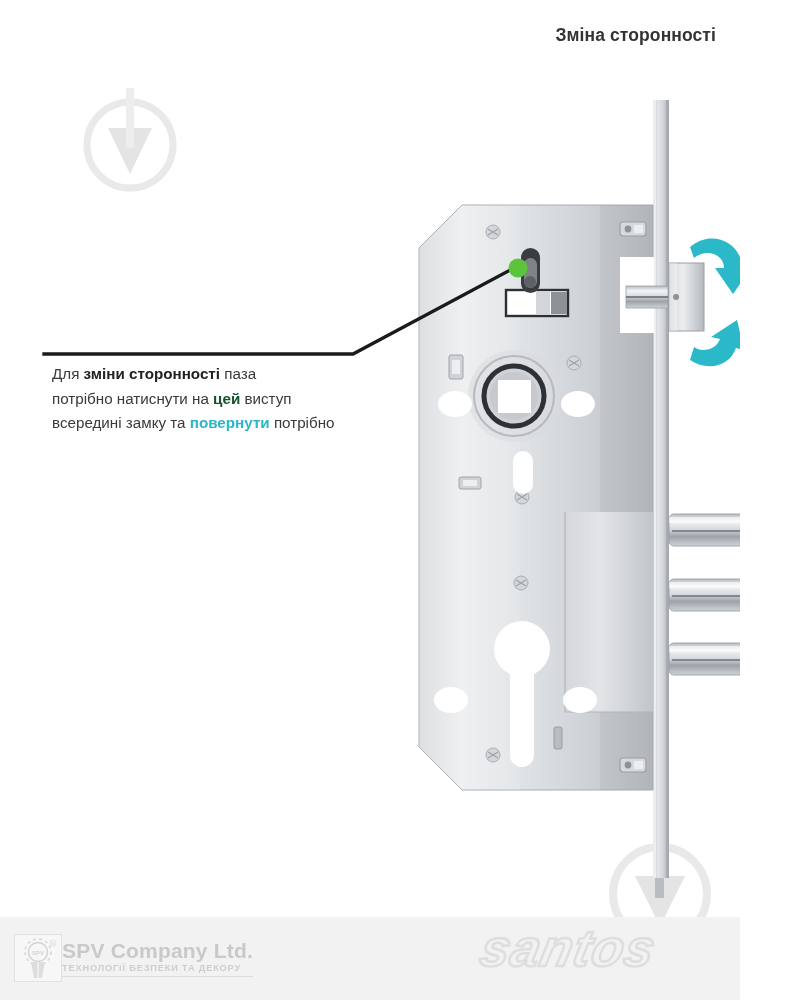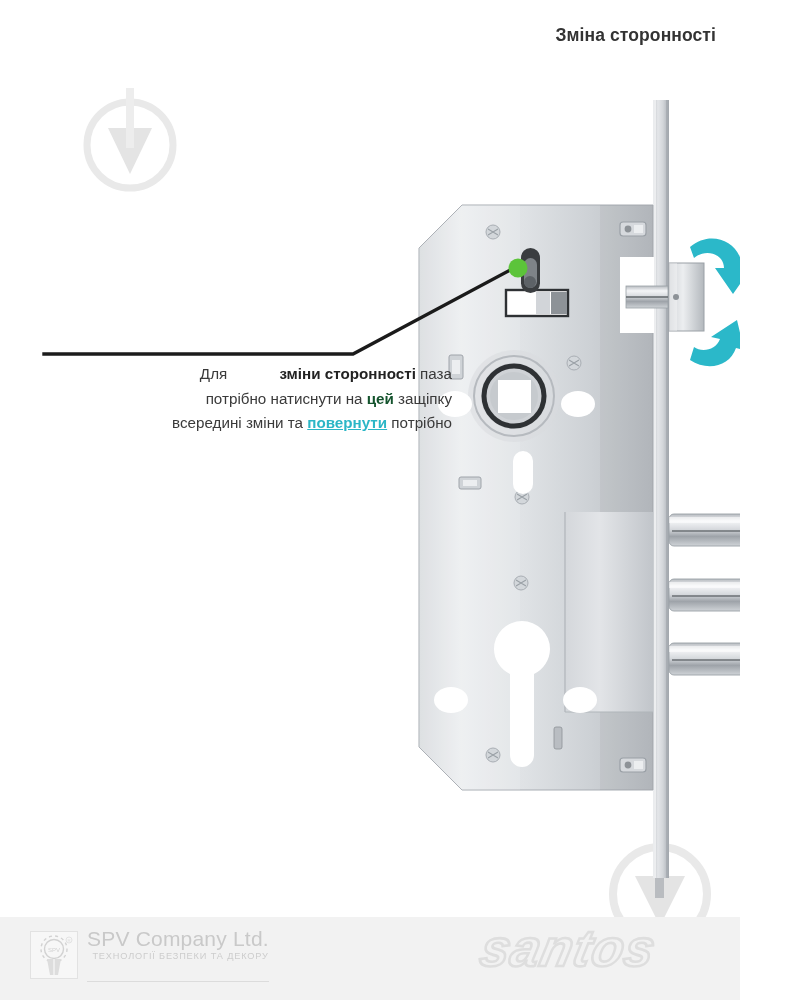--- a/index.html
+++ b/index.html
@@ -9,21 +9,20 @@
   }
   body {
     font-family: "Liberation Sans", "DejaVu Sans", sans-serif;
   }
   .page {
     position: relative;
     width: 740px;
     height: 1000px;
     background: #ffffff;
     overflow: hidden;
-    text-align: right;
   }
 
   
   .page-title {
     position: absolute;
     top: 25px;
     right: 24px;
     font-size: 17.5px;
     font-weight: bold;
     color: #333333;
@@ -51,23 +50,23 @@
   }
   .callout-text {
     position: absolute;
     left: 52px;
     top: 362px;
     width: 400px;
     font-size: 15.2px;
     line-height: 24.5px;
     color: #3a3a3a;
   }
-  .callout-text b { font-weight: bold; color: #222; margin-left: 48px; }
+  .callout-text b { font-weight: bold; color: #222; }
   .hl-green { color: #14532d; font-weight: bold; }
-  .hl-cyan  { color: #2BB6C6; font-weight: bold; text-decoration: underline; }
+  .hl-cyan  { color: #2BB6C6; font-weight: bold; }
 
   
   .lock-stage {
     position: absolute;
     left: 0;
     top: 0;
     width: 800px;
     height: 1000px;
     pointer-events: none;
   }
@@ -77,25 +76,25 @@
   .footer-band {
     position: absolute;
     left: 0;
     bottom: 0;
     width: 800px;
     height: 83px;
     background: #f2f2f2;
   }
   .spv-logo {
     position: absolute;
-    left: 30px;
+    left: 14px;
     bottom: 18px;
     display: flex;
     align-items: center;
-    gap: 9px;
+    font-weight: bold;
   }
   .spv-mark {
     width: 48px;
     height: 48px;
     border: 1px solid #e2e2e2;
     box-sizing: border-box;
     background: #f7f7f7;
     flex: 0 0 auto;
   }
   .spv-words { display: flex; flex-direction: column; }
@@ -105,21 +104,21 @@
     line-height: 23px;
     letter-spacing: 0.2px;
     white-space: nowrap;
   }
   .spv-tag {
     font-size: 9.2px;
     color: #cdcdcd;
     letter-spacing: 0.85px;
     line-height: 13px;
     border-bottom: 1px solid #dcdcdc;
-    padding-bottom: 18px;
+    padding-bottom: 1px;
     white-space: nowrap;
   }
   .santos-logo {
     position: absolute;
     right: 32px;
     bottom: 20px;
   }
   .santos-logo svg { display: block; }
 </style>
 </head>
@@ -316,24 +315,24 @@
   <svg class="callout-svg" viewBox="0 0 560 130">
     <path d="M44 114 L353 114 L512 29" fill="none" stroke="#1b1b1b" stroke-width="3.4" stroke-linecap="square"></path>
     <circle cx="518" cy="28" r="9.5" fill="#5CC43A"></circle>
   </svg>
 
   <div class="callout-text">
     <div>
       <span>Для </span><b>зміни сторонності</b><span> паза</span>
     </div>
     <div>
-      <span>потрібно натиснути на </span><span class="hl-green">цей</span><span> защіпку</span>
+      <span>потрібно натиснути на </span><span class="hl-green">цей</span><span> виступ</span>
     </div>
     <div>
-      <span>всередині зміни та </span><span class="hl-cyan">повернути</span><span> потрібно</span>
+      <span>всередині замку та </span><span class="hl-cyan">повернути</span><span> потрібно</span>
     </div>
   </div>
 
   <div class="footer-band"></div>
 
   <div class="spv-logo">
     <div class="spv-mark">
       <svg width="46" height="46" viewBox="0 0 46 46">
         <g fill="none" stroke="#d2d2d2" stroke-width="1.4">
           <circle cx="23" cy="17" r="9.5"></circle>

